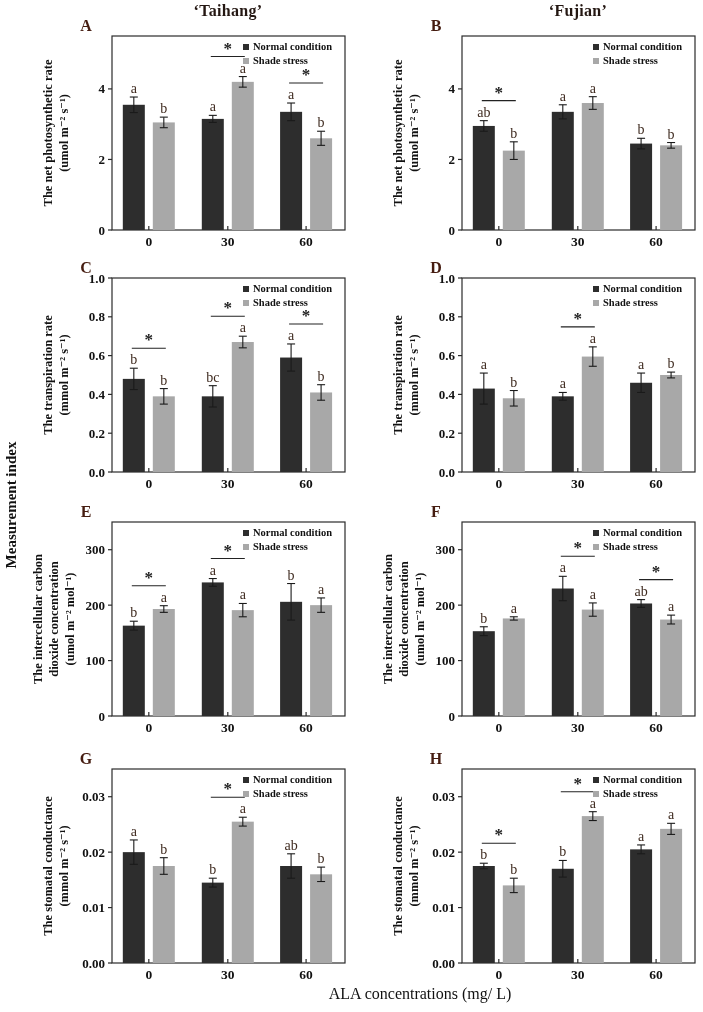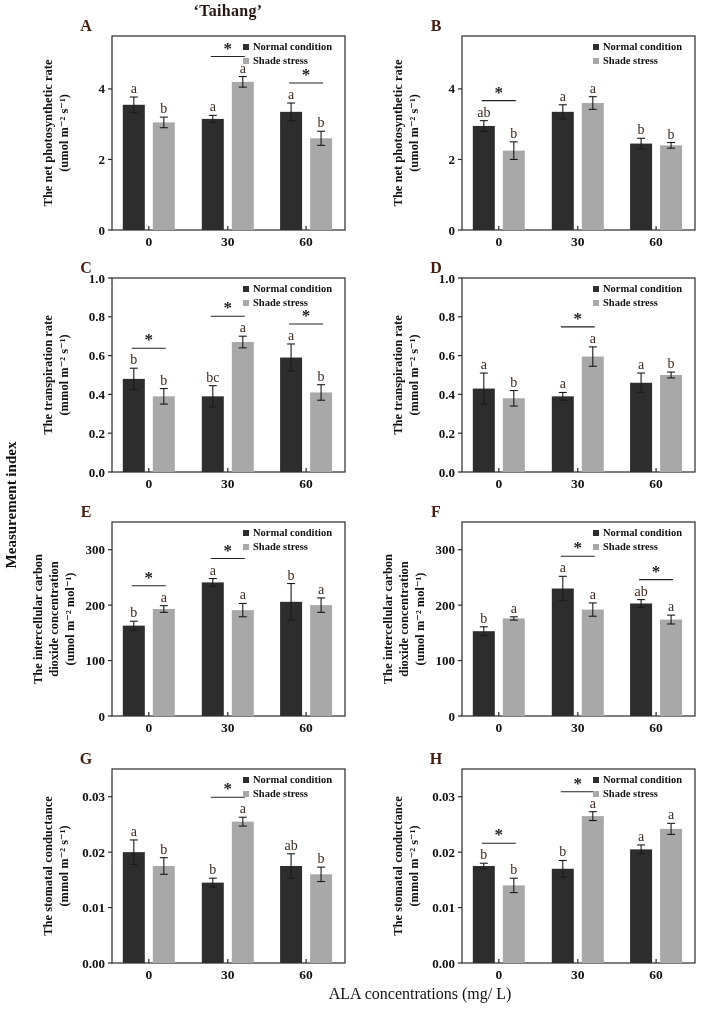--- a/index.html
+++ b/index.html
@@ -27,20 +27,21 @@
     text-align:center;font-size:16px;font-weight:normal;color:#111;
   }
   #panels{position:absolute;left:0;top:0;width:703px;height:1012px;}
   svg text{font-family:"Liberation Serif","DejaVu Serif",serif;}
 </style>
 </head>
 <body>
 
 <div class="figure">
   <div class="col-title t1">‘Taihang’</div>
+  <div class="col-title t2">‘Fujian’</div>
   <div class="left-label">Measurement index</div>
   <div class="bottom-label">ALA concentrations (mg/ L)</div>
   <div id="panels">
       <svg viewBox="0 0 322 244" width="322" height="244" style="position:absolute;left:28px;top:8px;overflow:visible;">
         <rect x="84" y="28" width="233" height="194" fill="none" stroke="#2b2b2b" stroke-width="1.2"></rect>
         <text x="58" y="23" font-size="16" font-weight="bold" fill="#451c10" text-anchor="middle">A</text>
         <line x1="80" y1="222" x2="84" y2="222" stroke="#2b2b2b" stroke-width="1.2"></line>
         <text x="77" y="226.5" font-size="13" font-weight="bold" fill="#111111" text-anchor="end">0</text>
         <line x1="80" y1="151.45454545454544" x2="84" y2="151.45454545454544" stroke="#2b2b2b" stroke-width="1.2"></line>
         <text x="77" y="155.95454545454544" font-size="13" font-weight="bold" fill="#111111" text-anchor="end">2</text>

